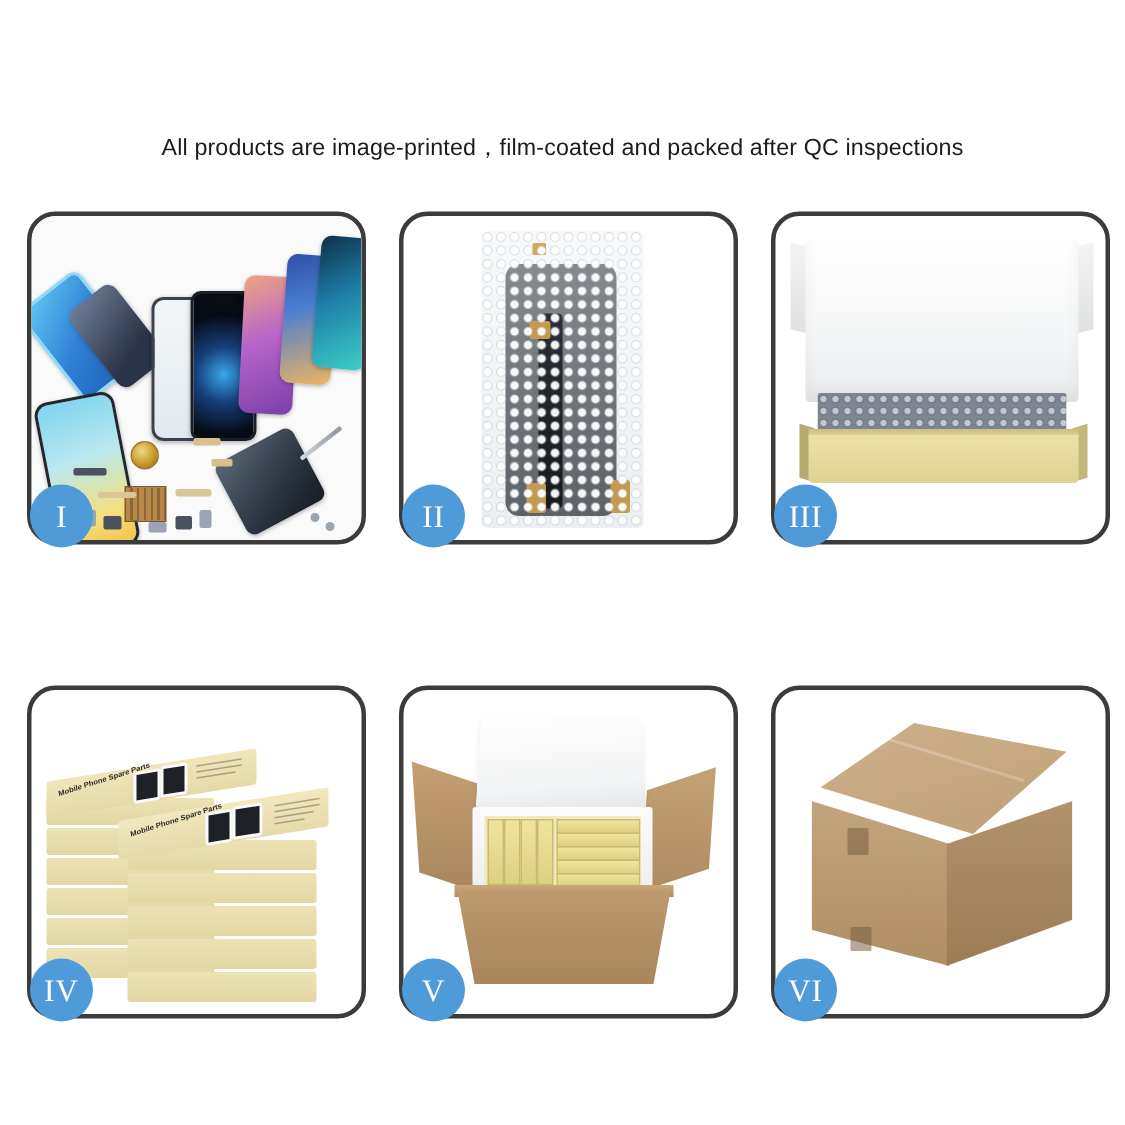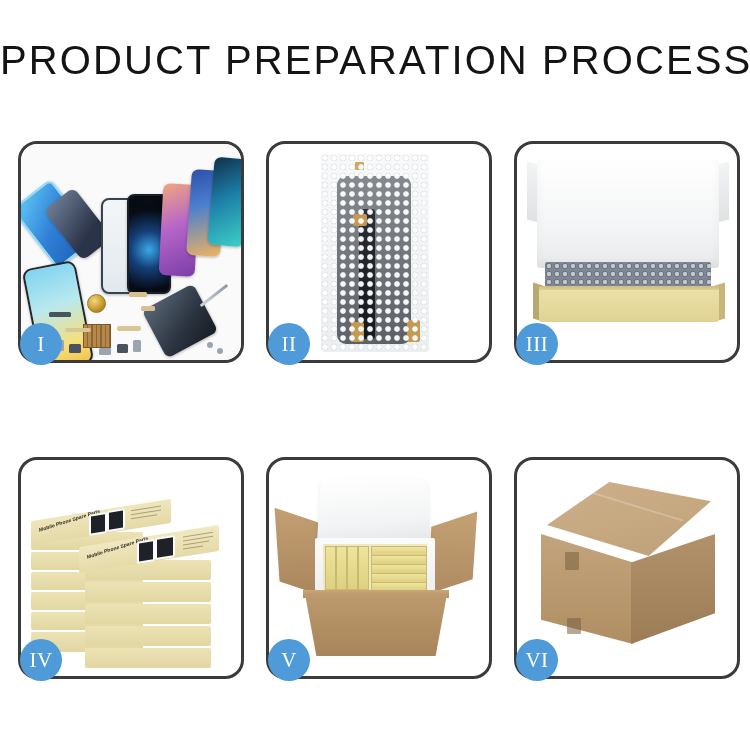--- a/index.html
+++ b/index.html
@@ -338,21 +338,21 @@
     position:absolute; background: rgba(255,255,255,.22);
   }
   .p6-tape {
     position:absolute; background: rgba(120,96,64,.55); border-radius:1px;
   }
 </style>
 </head>
 <body>
 
 <div id="header">
-  <div id="page-title">PRODUCT PREPARATION PROCESS</div>
+  <div id="page-subtitle">All products are image-printed，film-coated and packed after QC inspections</div>
 </div>
 
 <div id="panel-grid">
 
   <div class="panel panel-r1 panel-c1">
     <div class="panel-photo">
       <div class="p1-bg"></div>
       <div class="phone-screen ps-a"></div>
       <div class="phone-screen ps-b"></div>
       <div class="phone-screen ps-c"></div>

